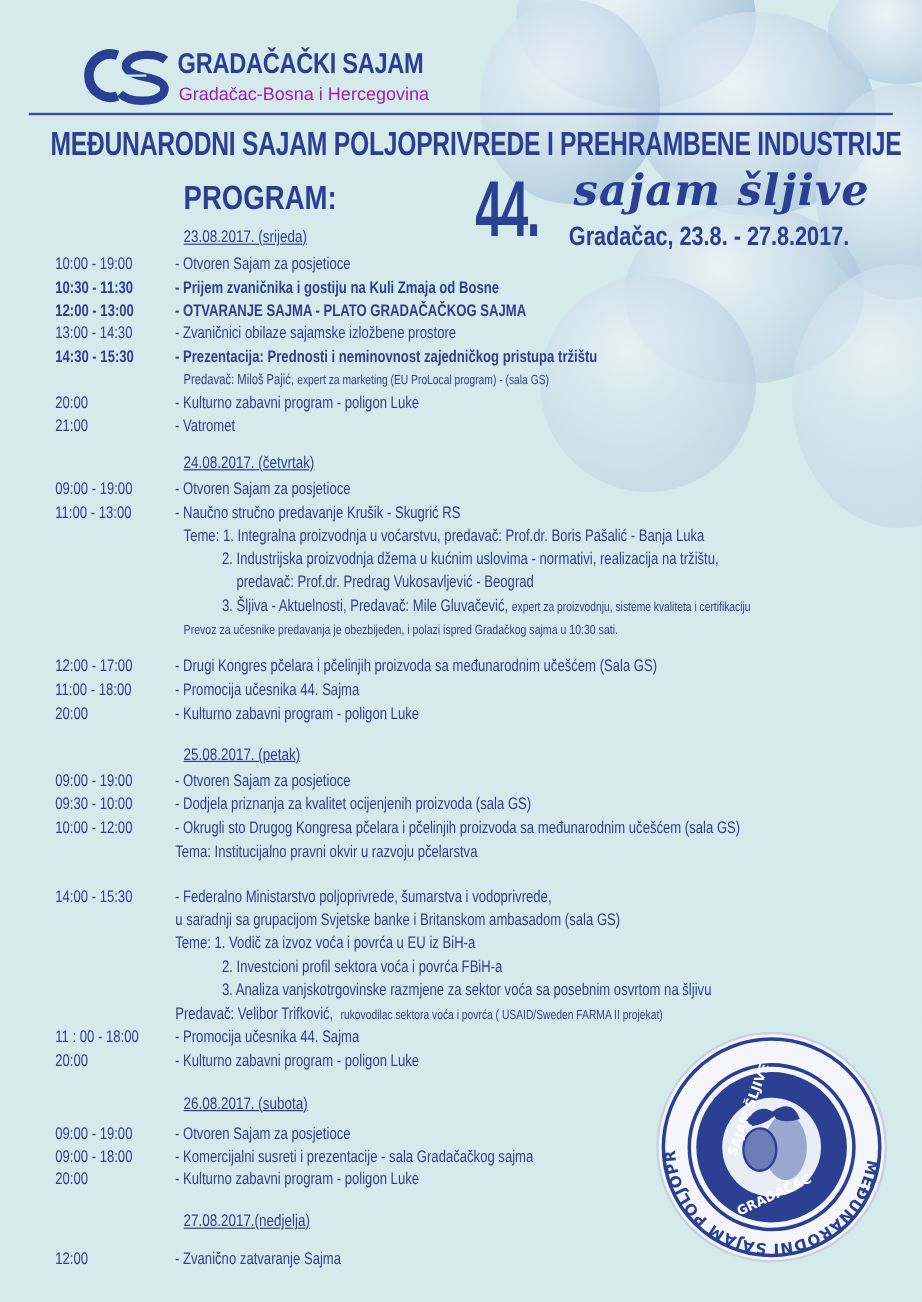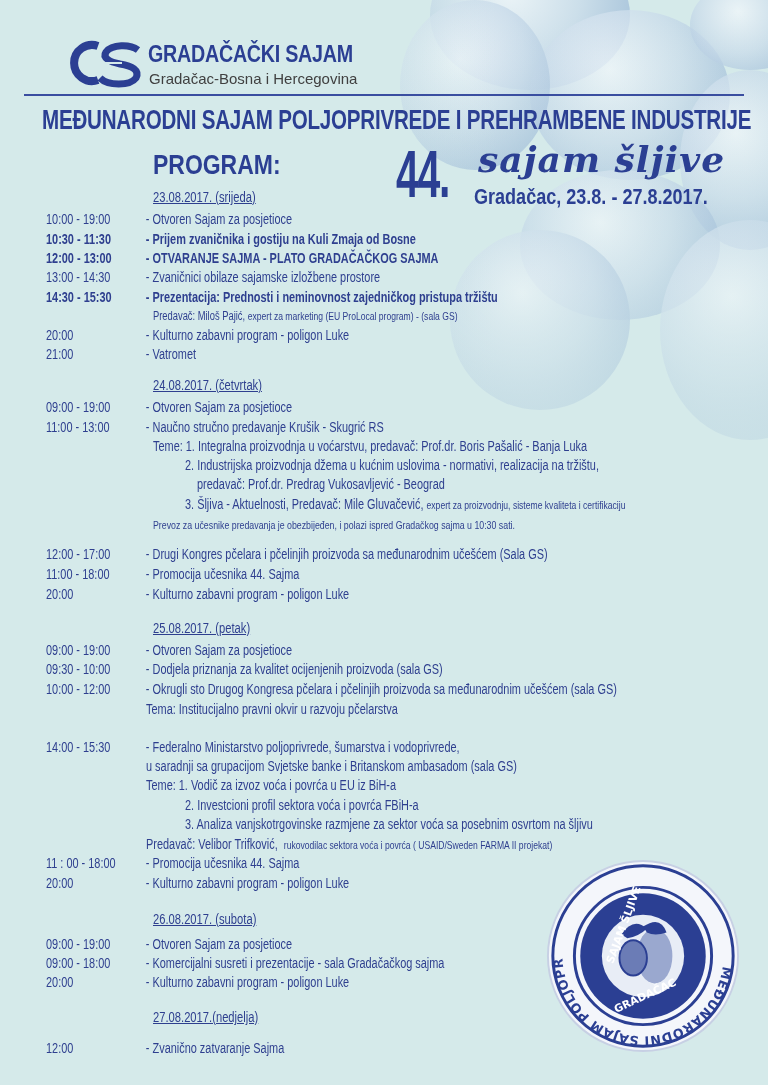--- a/index.html
+++ b/index.html
@@ -11,21 +11,21 @@
     opacity:.75;}
   .fade{position:absolute;inset:0;
     background:linear-gradient(180deg, rgba(213,234,234,0) 0%, rgba(213,234,234,0.2) 25%, rgba(213,234,234,0.85) 45%, #d5eaea 55%);}
   .fadeL{position:absolute;inset:0;
     background:linear-gradient(90deg, #d5eaea 0%, rgba(213,234,234,.85) 30%, rgba(213,234,234,0) 65%);}
   .content{position:absolute;inset:0;z-index:1;}
 
   .logo{position:absolute;left:64px;top:38px;width:80px;height:50px;}
   .brand-title{position:absolute;left:148px;top:40px;font-size:24px;font-weight:bold;letter-spacing:-0.3px;
     transform:scaleX(.82);transform-origin:left;white-space:nowrap;color:#2b3f93;}
-  .brand-sub{position:absolute;left:149px;top:70px;font-size:15px;color:#404040;white-space:nowrap;}
+  .brand-sub{position:absolute;left:149px;top:70px;font-size:15px;color:#a21caf;white-space:nowrap;}
   .hr{position:absolute;left:24px;top:94px;width:720px;height:2px;background:#3a4ea0;}
   .headline{position:absolute;left:42px;top:104px;font-size:28px;font-weight:bold;white-space:nowrap;
     transform:scaleX(.735);transform-origin:left;color:#2b3f93;letter-spacing:-.3px;}
   .program{position:absolute;left:153px;top:149px;font-size:28px;font-weight:bold;color:#2b3f93;
     transform:scaleX(.82);transform-origin:left;white-space:nowrap;}
   .num44{position:absolute;left:396px;top:136px;font-size:66px;font-weight:bold;color:#2b3f93;
     transform:scaleX(.62);transform-origin:left;white-space:nowrap;letter-spacing:-2px;}
   .script{position:absolute;left:478px;top:138px;font-family:"DejaVu Serif", serif;font-style:italic;font-weight:bold;
     font-size:36px;color:#2b3f93;white-space:nowrap;letter-spacing:1px;}
   .place{position:absolute;left:474px;top:184px;font-size:22px;font-weight:bold;color:#2b3f93;

